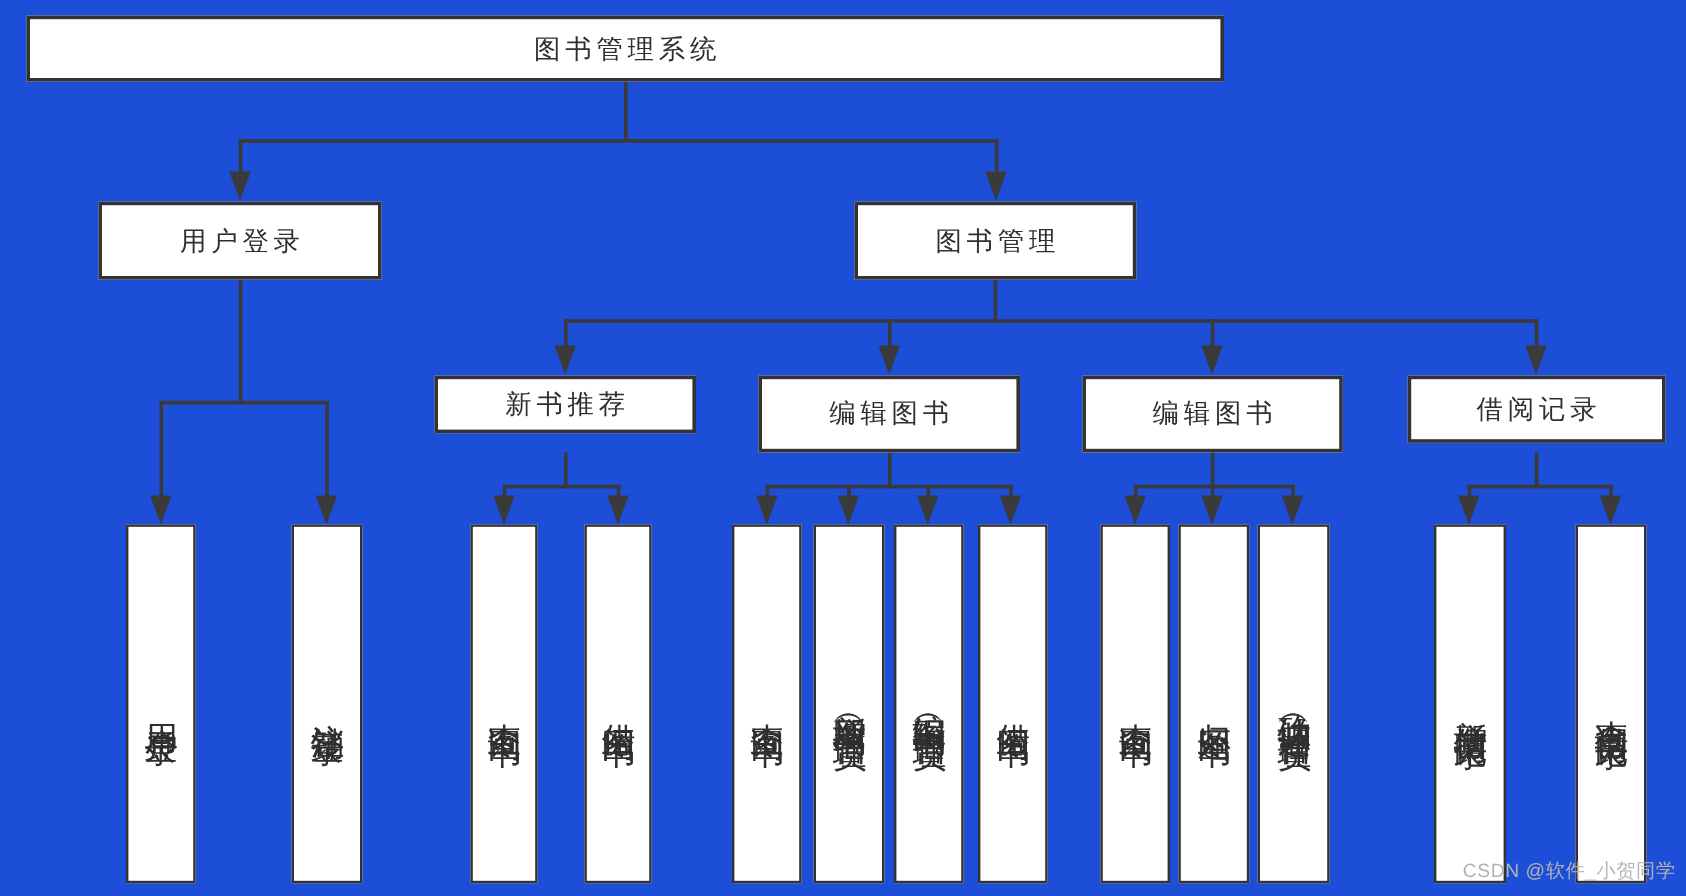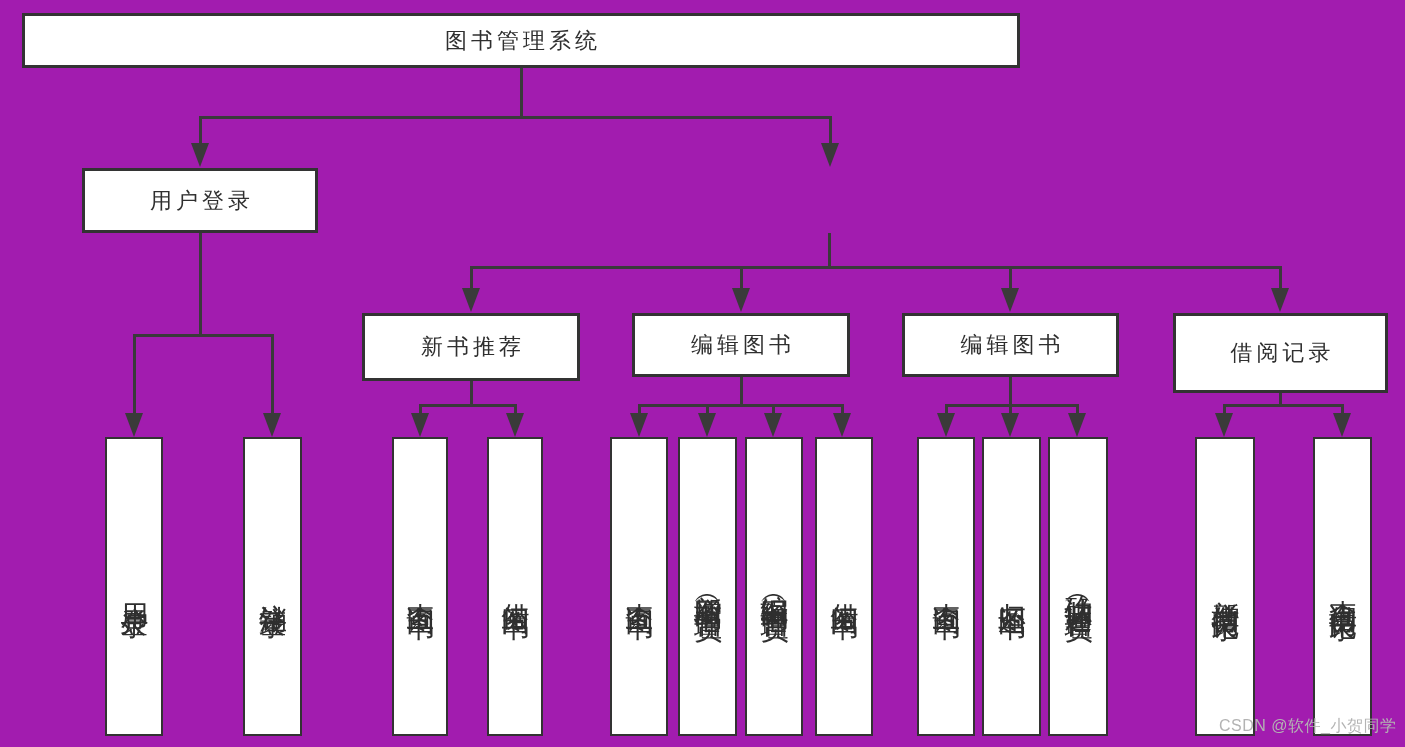--- a/index.html
+++ b/index.html
@@ -4,21 +4,21 @@
 <style>
   html, body {
     margin: 0;
     padding: 0;
     background: #ffffff;
   }
   #canvas {
     position: relative;
     width: 1405px;
     height: 747px;
-    background: #a21caf;
+    background: #1d4ed8;
     font-family: "Liberation Sans", "DejaVu Sans", sans-serif;
     overflow: hidden;
   }
   
   .node {
     position: absolute;
     box-sizing: border-box;
     border: 3px solid #333333;
     background: #ffffff;
     display: flex;
@@ -77,43 +77,44 @@
   <div class="node hnode" style="left:22px; top:13px; width:998px; height:55px;">图书管理系统</div>
 
   <div class="line" style="left:520px; top:66px; width:3px; height:52px;"></div>
   <div class="line" style="left:199px; top:116px; width:633px; height:3px;"></div>
   <div class="line" style="left:199px; top:116px; width:3px; height:29px;"></div>
   <div class="arrowhead" style="left:191px; top:143px;"></div>
   <div class="line" style="left:829px; top:116px; width:3px; height:29px;"></div>
   <div class="arrowhead" style="left:821px; top:143px;"></div>
 
   <div class="node hnode" style="left:82px; top:168px; width:236px; height:65px;">用户登录</div>
+  <div class="node hnode" style="left:712px; top:168px; width:235px; height:65px;">图书管理</div>
 
   <div class="line" style="left:199px; top:233px; width:3px; height:104px;"></div>
   <div class="line" style="left:133px; top:334px; width:141px; height:3px;"></div>
   <div class="line" style="left:133px; top:334px; width:3px; height:80px;"></div>
   <div class="arrowhead" style="left:125px; top:413px;"></div>
   <div class="line" style="left:271px; top:334px; width:3px; height:80px;"></div>
   <div class="arrowhead" style="left:263px; top:413px;"></div>
 
   <div class="line" style="left:828px; top:233px; width:3px; height:36px;"></div>
   <div class="line" style="left:470px; top:266px; width:811px; height:3px;"></div>
   <div class="line" style="left:470px; top:266px; width:3px; height:24px;"></div>
   <div class="arrowhead" style="left:462px; top:288px;"></div>
   <div class="line" style="left:740px; top:266px; width:3px; height:24px;"></div>
   <div class="arrowhead" style="left:732px; top:288px;"></div>
   <div class="line" style="left:1009px; top:266px; width:3px; height:24px;"></div>
   <div class="arrowhead" style="left:1001px; top:288px;"></div>
   <div class="line" style="left:1279px; top:266px; width:3px; height:24px;"></div>
   <div class="arrowhead" style="left:1271px; top:288px;"></div>
 
-  <div class="node hnode" style="left:362px; top:313px; width:218px; height:68px;">新书推荐</div>
+  <div class="node hnode" style="left:362px; top:313px; width:218px; height:48px;">新书推荐</div>
   <div class="node hnode" style="left:632px; top:313px; width:218px; height:64px;">编辑图书</div>
   <div class="node hnode" style="left:902px; top:313px; width:217px; height:64px;">编辑图书</div>
-  <div class="node hnode" style="left:1173px; top:313px; width:215px; height:80px;">借阅记录</div>
+  <div class="node hnode" style="left:1173px; top:313px; width:215px; height:56px;">借阅记录</div>
 
   <div class="line" style="left:470px; top:377px; width:3px; height:30px;"></div>
   <div class="line" style="left:419px; top:404px; width:98px; height:3px;"></div>
   <div class="line" style="left:419px; top:404px; width:3px; height:11px;"></div>
   <div class="arrowhead" style="left:411px; top:413px;"></div>
   <div class="line" style="left:514px; top:404px; width:3px; height:11px;"></div>
   <div class="arrowhead" style="left:506px; top:413px;"></div>
 
   <div class="line" style="left:740px; top:377px; width:3px; height:30px;"></div>
   <div class="line" style="left:638px; top:404px; width:206px; height:3px;"></div>

